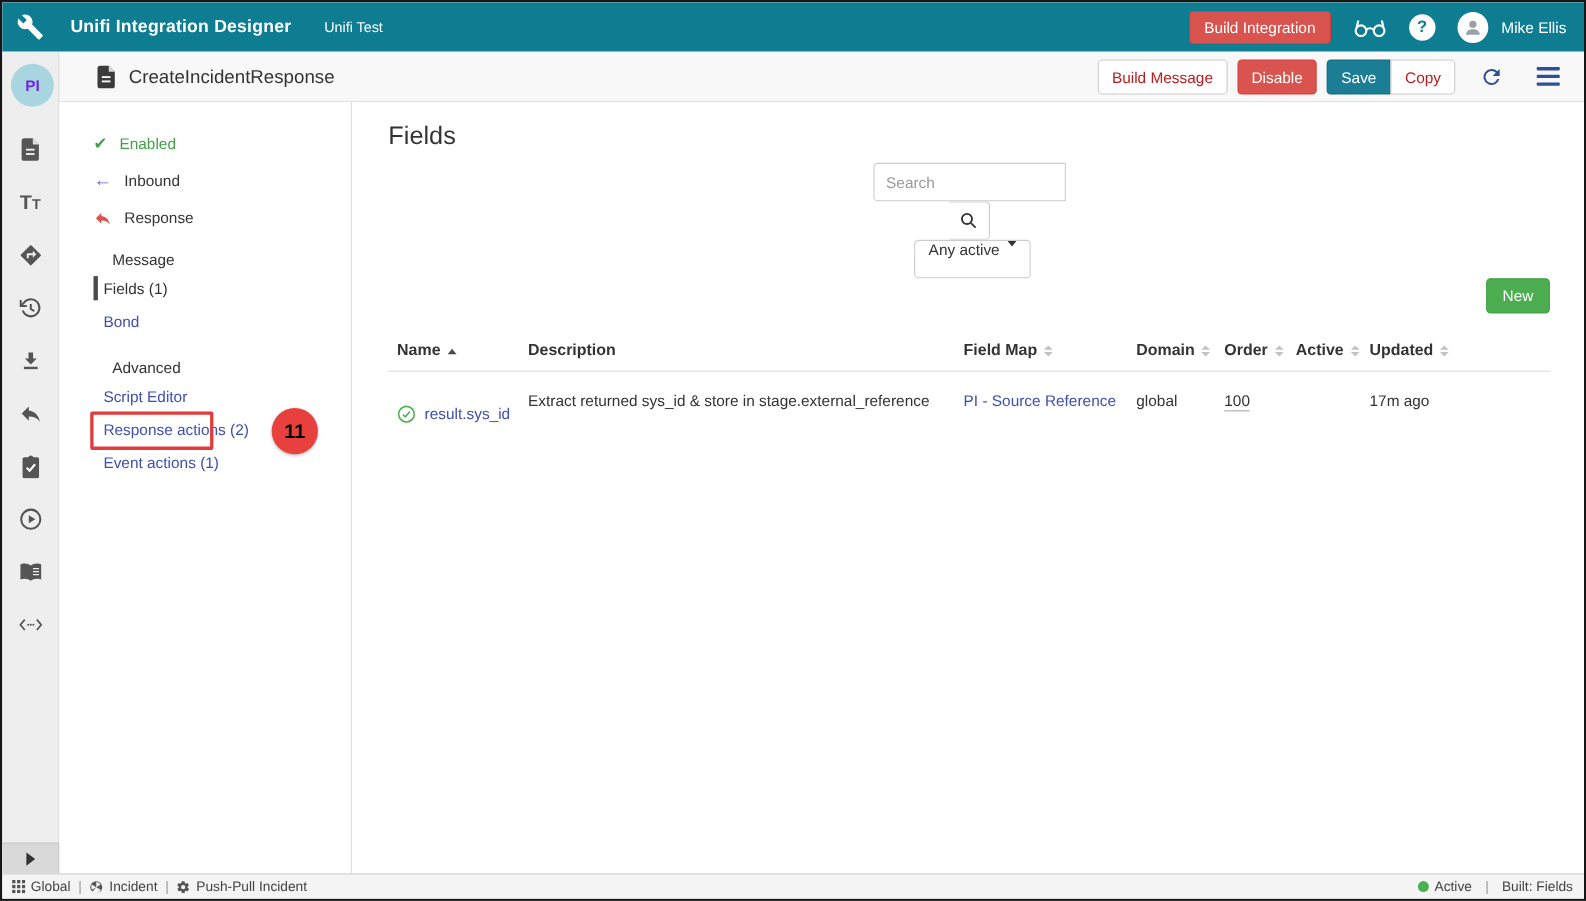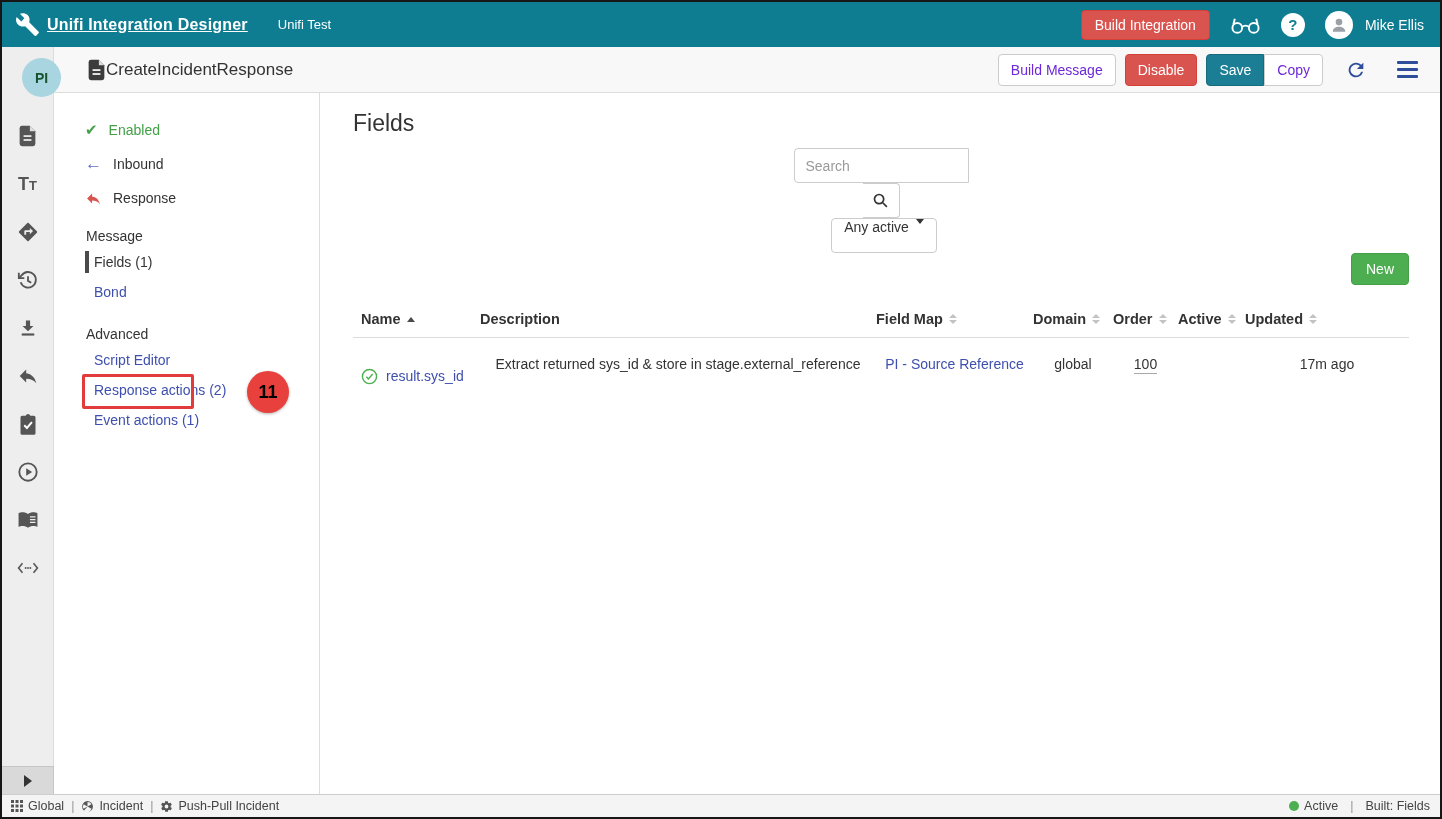--- a/index.html
+++ b/index.html
@@ -3,57 +3,57 @@
 <meta charset="utf-8">
 <style>
   * { margin:0; padding:0; box-sizing:border-box; }
   html,body { width:1442px; height:819px; }
   body { font-family:"Liberation Sans", sans-serif; background:#fff; position:relative; }
   .app { position:absolute; inset:0; border:2px solid #161616; overflow:hidden; background:#fff; }
   .clickable { cursor:pointer; }
 
   
   .navbar { position:absolute; top:0; left:0; right:0; height:45px; background:#0e7d92; display:flex; align-items:center; color:#fff; padding:0 16px 0 13px; }
-  .nav-title { font-size:16px; font-weight:bold; margin-left:7px; letter-spacing:.2px;text-decoration:underline; }
+  .nav-title { font-size:16px; font-weight:bold; margin-left:24px; letter-spacing:.2px; }
   .nav-sub { font-size:13px; margin-left:30px;text-align:center; }
   .nav-right { margin-left:auto; display:flex; align-items:center; gap:20px; }
   .btn-build-integration { background:#d9534f; color:#fff; border:1px solid #d43f3a; border-radius:4px; padding:6px 13px; font-size:14px; }
   .help-circle { width:24px; height:24px; border-radius:50%; background:#fff; color:#0e7d92; font-weight:bold; font-size:15px; display:flex; align-items:center; justify-content:center; }
   .nav-avatar { width:28px; height:28px; border-radius:50%; background:#fff; display:flex; align-items:center; justify-content:center; }
   .nav-user { font-size:14px; margin-left:-8px; }
 
   
   .header { position:absolute; top:45px; left:52px; right:0; height:46px; background:#f8f8f8; border-bottom:1px solid #ddd; display:flex; align-items:center; padding:0 16px 0 33px; }
-  .header-title { font-size:17px; color:#333; font-weight:500; }
+  .header-title { font-size:17px; color:#333; margin-left:11px; font-weight:500; }
   .header-actions { margin-left:auto; display:flex; align-items:center; }
-  .btn { height:32px; border-radius:4px; font-size:14px; padding:0 12px; border:1px solid #ccc; background:#fff; color:#6d28d9; display:inline-flex; align-items:center; }
+  .btn { height:32px; border-radius:4px; font-size:14px; padding:0 12px; border:1px solid #ccc; background:#fff; color:#b91c1c; display:inline-flex; align-items:center; }
   .btn-disable { background:#d9534f; border-color:#d43f3a; color:#fff; margin-left:9px; }
   .btn-save { background:#1b7e95; border-color:#156a7e; color:#fff; margin-left:9px; border-radius:4px 0 0 4px; }
   .btn-copy { border-radius:0 4px 4px 0; border-left:1px solid #ccc; }
   .refresh-wrap { margin-left:22px; display:flex; align-items:center; }
   .hamburger { margin-left:30px; margin-right:6px; display:flex; flex-direction:column; gap:4px; }
   .hamburger div { width:21px; height:3px; background:#2e4d9b; border-radius:1px; }
 
   
   .rail { position:absolute; top:45px; left:0; width:52px; bottom:23px; background:#eeeeee; border-right:1px solid #dcdcdc; }
-  .rail-avatar { position:absolute; top:11px; left:20px; width:39px; height:39px; border-radius:50%; background:#a9d5e1; color:#14532d; font-weight:bold; font-size:14px; display:flex; align-items:center; justify-content:center; }
+  .rail-avatar { position:absolute; top:11px; left:8px; width:39px; height:39px; border-radius:50%; background:#a9d5e1; color:#6d28d9; font-weight:bold; font-size:14px; display:flex; align-items:center; justify-content:center; }
   .rail-icons { position:absolute; top:78px; left:0; width:100%; display:flex; flex-direction:column; align-items:center; gap:26px; }
   .rail-icon { width:22px; height:22px; display:flex; align-items:center; justify-content:center; }
   .tt { display:inline-block; font-weight:bold; color:#555; font-size:13px; }
   .tt::first-letter { font-size:18px; }
   .rail-expand { position:absolute; bottom:0; left:0; width:52px; height:28px; background:#d9d9d9; border-top:1px solid #c6c6c6; border-right:1px solid #c6c6c6; display:flex; align-items:center; justify-content:center; }
   .tri-right { width:0; height:0; border-top:6px solid transparent; border-bottom:6px solid transparent; border-left:8px solid #333; }
 
   
   .sidenav { position:absolute; top:91px; left:52px; width:266px; bottom:23px; background:#fff; border-right:1px solid #ddd; padding-top:20px; }
   .side-item { display:flex; align-items:center; gap:11px; height:34px; padding-left:31px; font-size:14px; color:#333; }
   .side-item .glyph-check { color:#43a047; font-size:15px; }
   .side-item .glyph-arrow { color:#5c6bc0; font-size:17px; font-weight:bold; }
   .side-item.enabled-item span.lbl { color:#43a047; }
-  .section-title { height:22px; padding-left:32px; margin-top:10px; font-size:14px; color:#333; display:flex; align-items:center; }
+  .section-title { height:22px; padding-left:48px; margin-top:10px; font-size:14px; color:#333; display:flex; align-items:center; }
   .section-title.advanced { margin-top:16px; }
   .side-link { position:relative; height:30px; display:flex; align-items:center; padding-left:40px; font-size:14px; color:#3e4fae; }
   .side-link.active { color:#333; }
   .side-link.active::before { content:""; position:absolute; left:31px; top:4px; width:4px; height:22px; background:#4a4a4a; }
 
   
   .annot-box { position:absolute; left:80px; top:372px; width:112px; height:35px; border:3px solid #e23b3b; border-radius:2px; z-index:5; }
   .annot-badge { position:absolute; left:245px; top:369px; width:42px; height:42px; border-radius:50%; background:#e8403c; color:#000000; font-weight:bold; font-size:18px; display:flex; align-items:center; justify-content:center; box-shadow:0 1px 3px rgba(0,0,0,.3); z-index:5; }
 
   
@@ -61,21 +61,21 @@
   .main-title { font-size:23px; color:#333; font-weight:500; }
   .filter-row { margin-top:11px; display:flex; align-items:center;flex-direction:column; }
   .search-input { width:175px; height:35px; border:1px solid #ccc; border-radius:4px 0 0 4px; padding:0 11px; font-size:14px; color:#333; outline:none; font-family:"Liberation Sans",sans-serif; }
   .search-input::placeholder { color:#9a9a9a; }
   .search-btn { width:37px; height:35px; border:1px solid #ccc; border-left:none; border-radius:0 4px 4px 0; background:#fff; display:flex; align-items:center; justify-content:center; }
   .filter-dd { margin-left:6px; height:35px; border:1px solid #ccc; border-radius:4px; background:#fff; padding:0 12px; font-size:14px; color:#333; display:flex; align-items:flex-start; gap:7px; }
   .caret-down { width:0; height:0; border-left:4px solid transparent; border-right:4px solid transparent; border-top:5px solid #333; }
   .btn-new { margin-left:auto; height:32px; background:#4cae51; border:1px solid #43a047; color:#fff; border-radius:4px; padding:0 14px; font-size:14px; display:flex; align-items:center; }
 
   .table { margin-top:16px; }
-  .t-head, .t-row { display:grid; grid-template-columns:127px 396px 157px 80px 65px 67px auto; align-items:center;text-align:center; }
+  .t-head, .t-row { display:grid; grid-template-columns:127px 396px 157px 80px 65px 67px auto; align-items:center; }
   .t-head { height:37px; border-bottom:1px solid #ddd; }
   .th { font-size:14.5px; font-weight:bold; color:#333; display:flex; align-items:center; }
   .th:first-child { padding-left:8px; }
   .sort-both { display:inline-flex; flex-direction:column; gap:2px; margin-left:6px; }
   .sort-both i { display:block; width:0; height:0; border-left:4px solid transparent; border-right:4px solid transparent; }
   .sort-both .u { border-bottom:4px solid #c3c3c3; }
   .sort-both .d { border-top:4px solid #c3c3c3; }
   .sort-asc { width:0; height:0; border-left:4px solid transparent; border-right:4px solid transparent; border-bottom:5px solid #4a4a4a; margin-left:6px; }
   .t-row { height:52px; font-size:14px; color:#333; }
   .cell-name { display:flex; align-items:center; gap:8px; padding-left:8px;margin-top:24px; }

